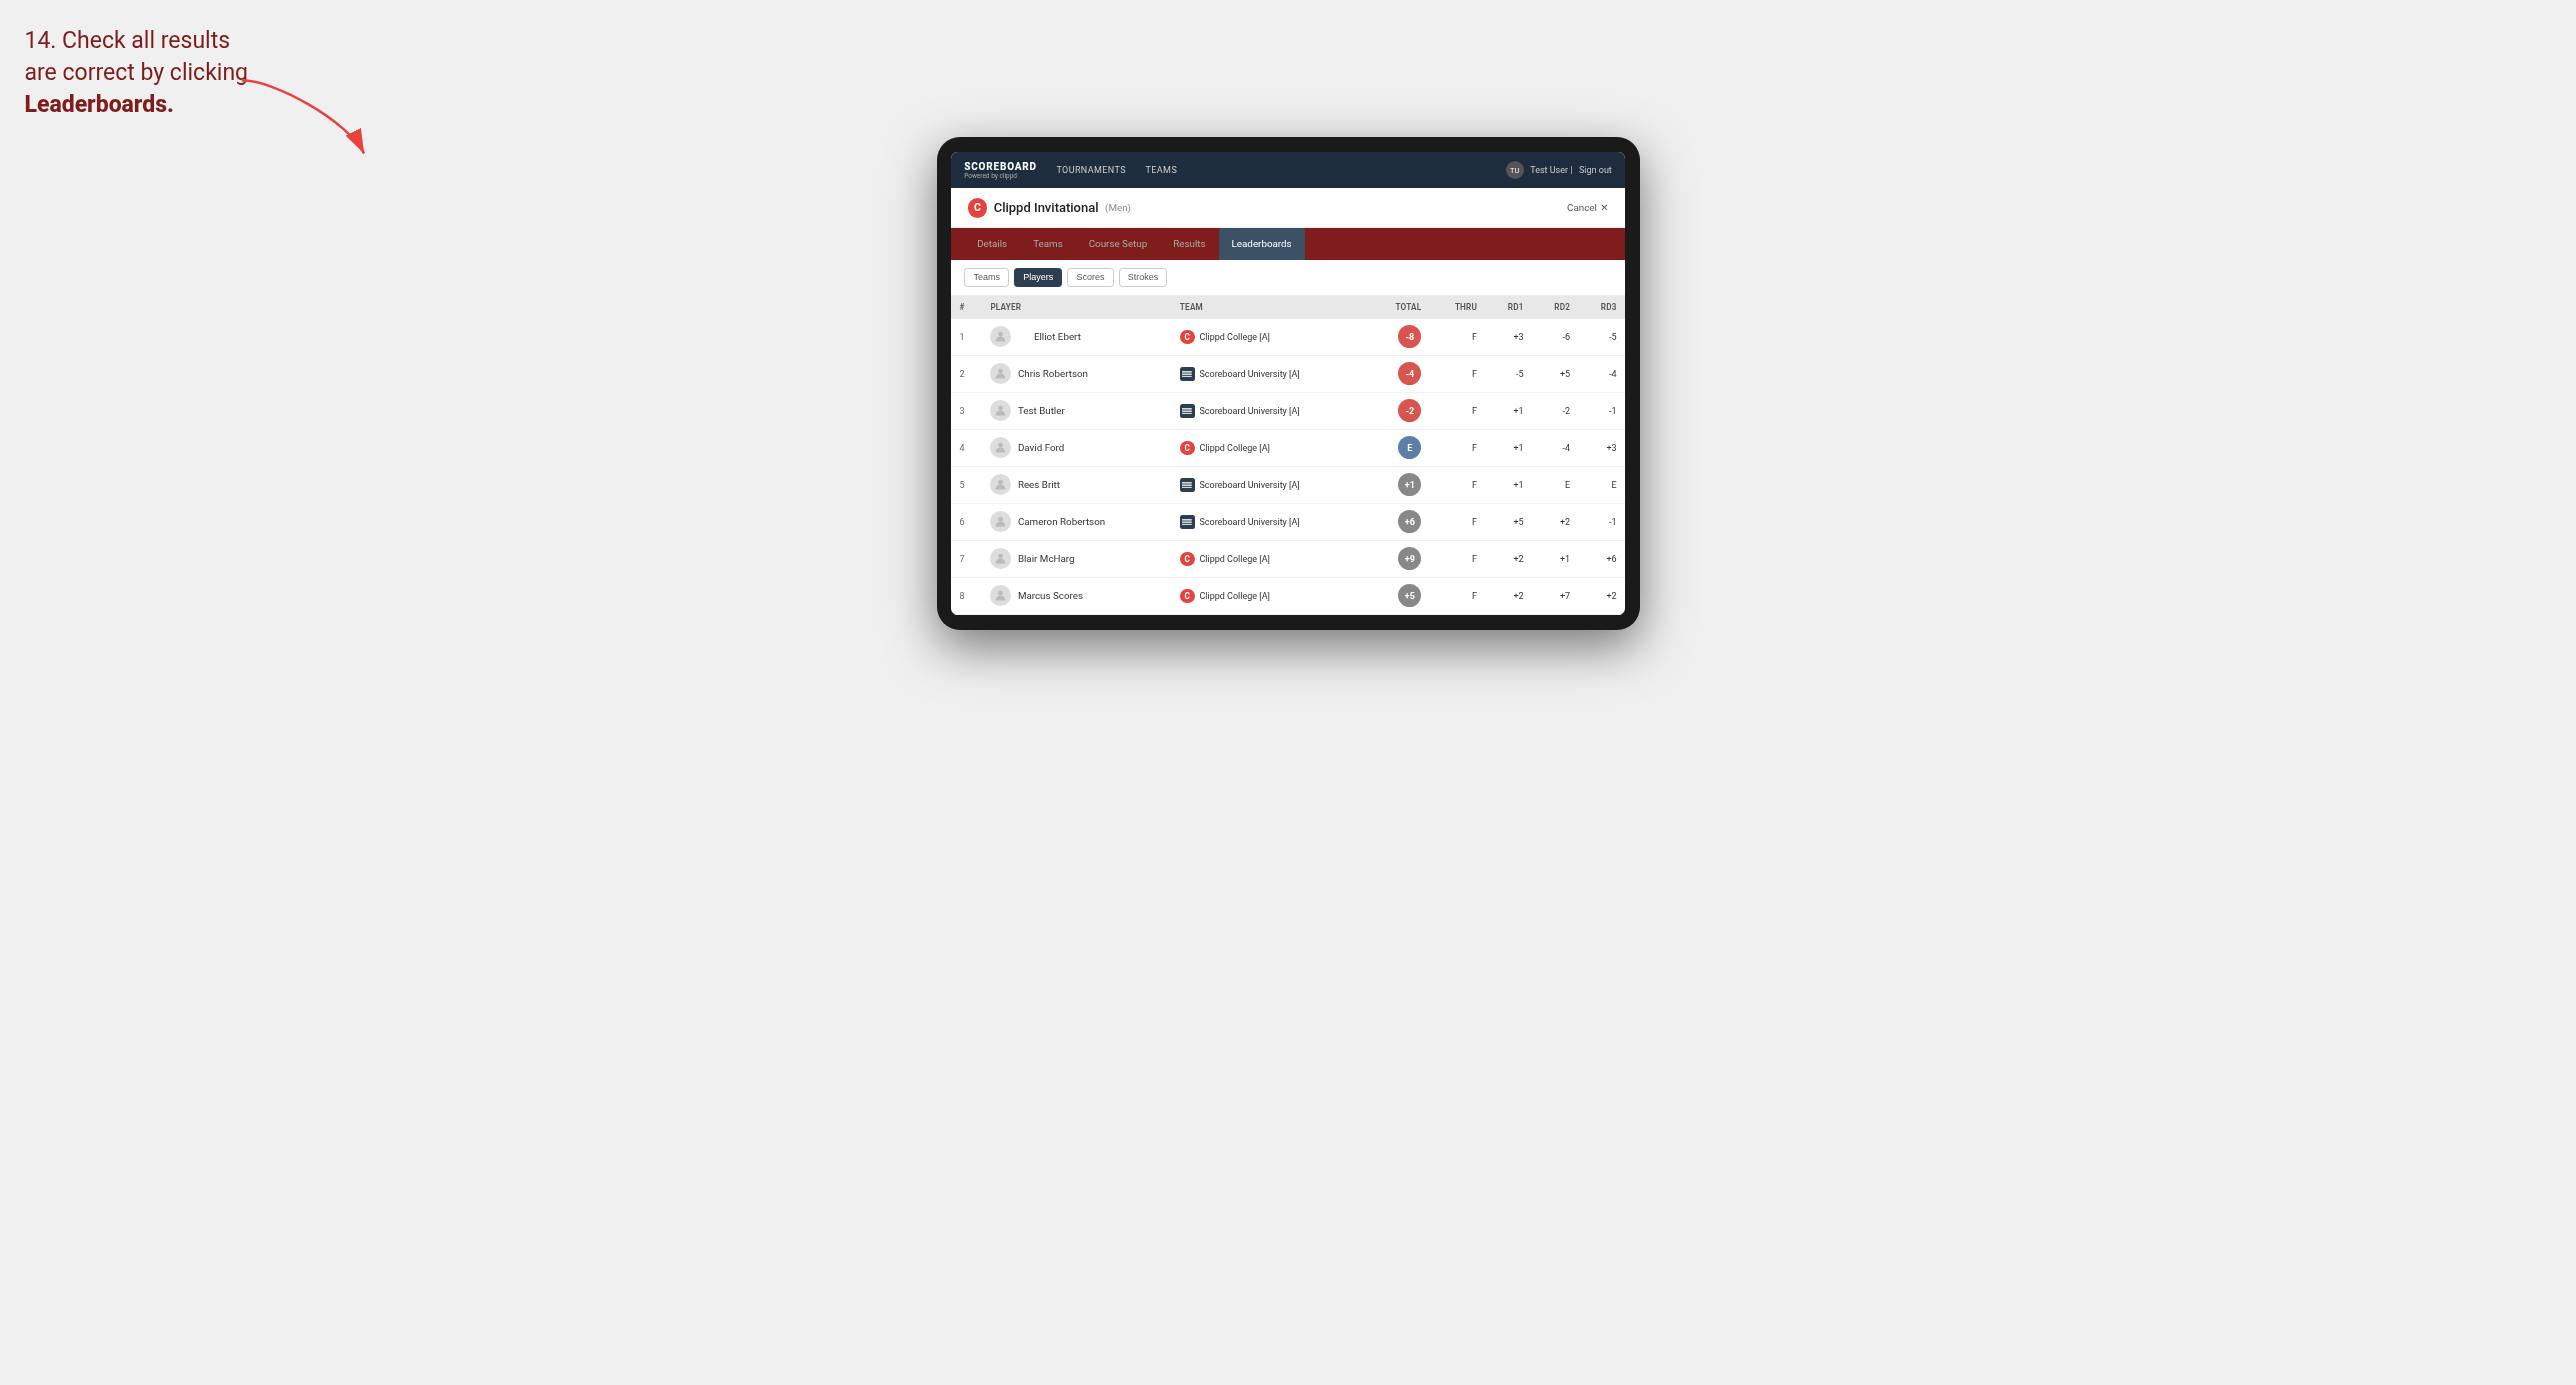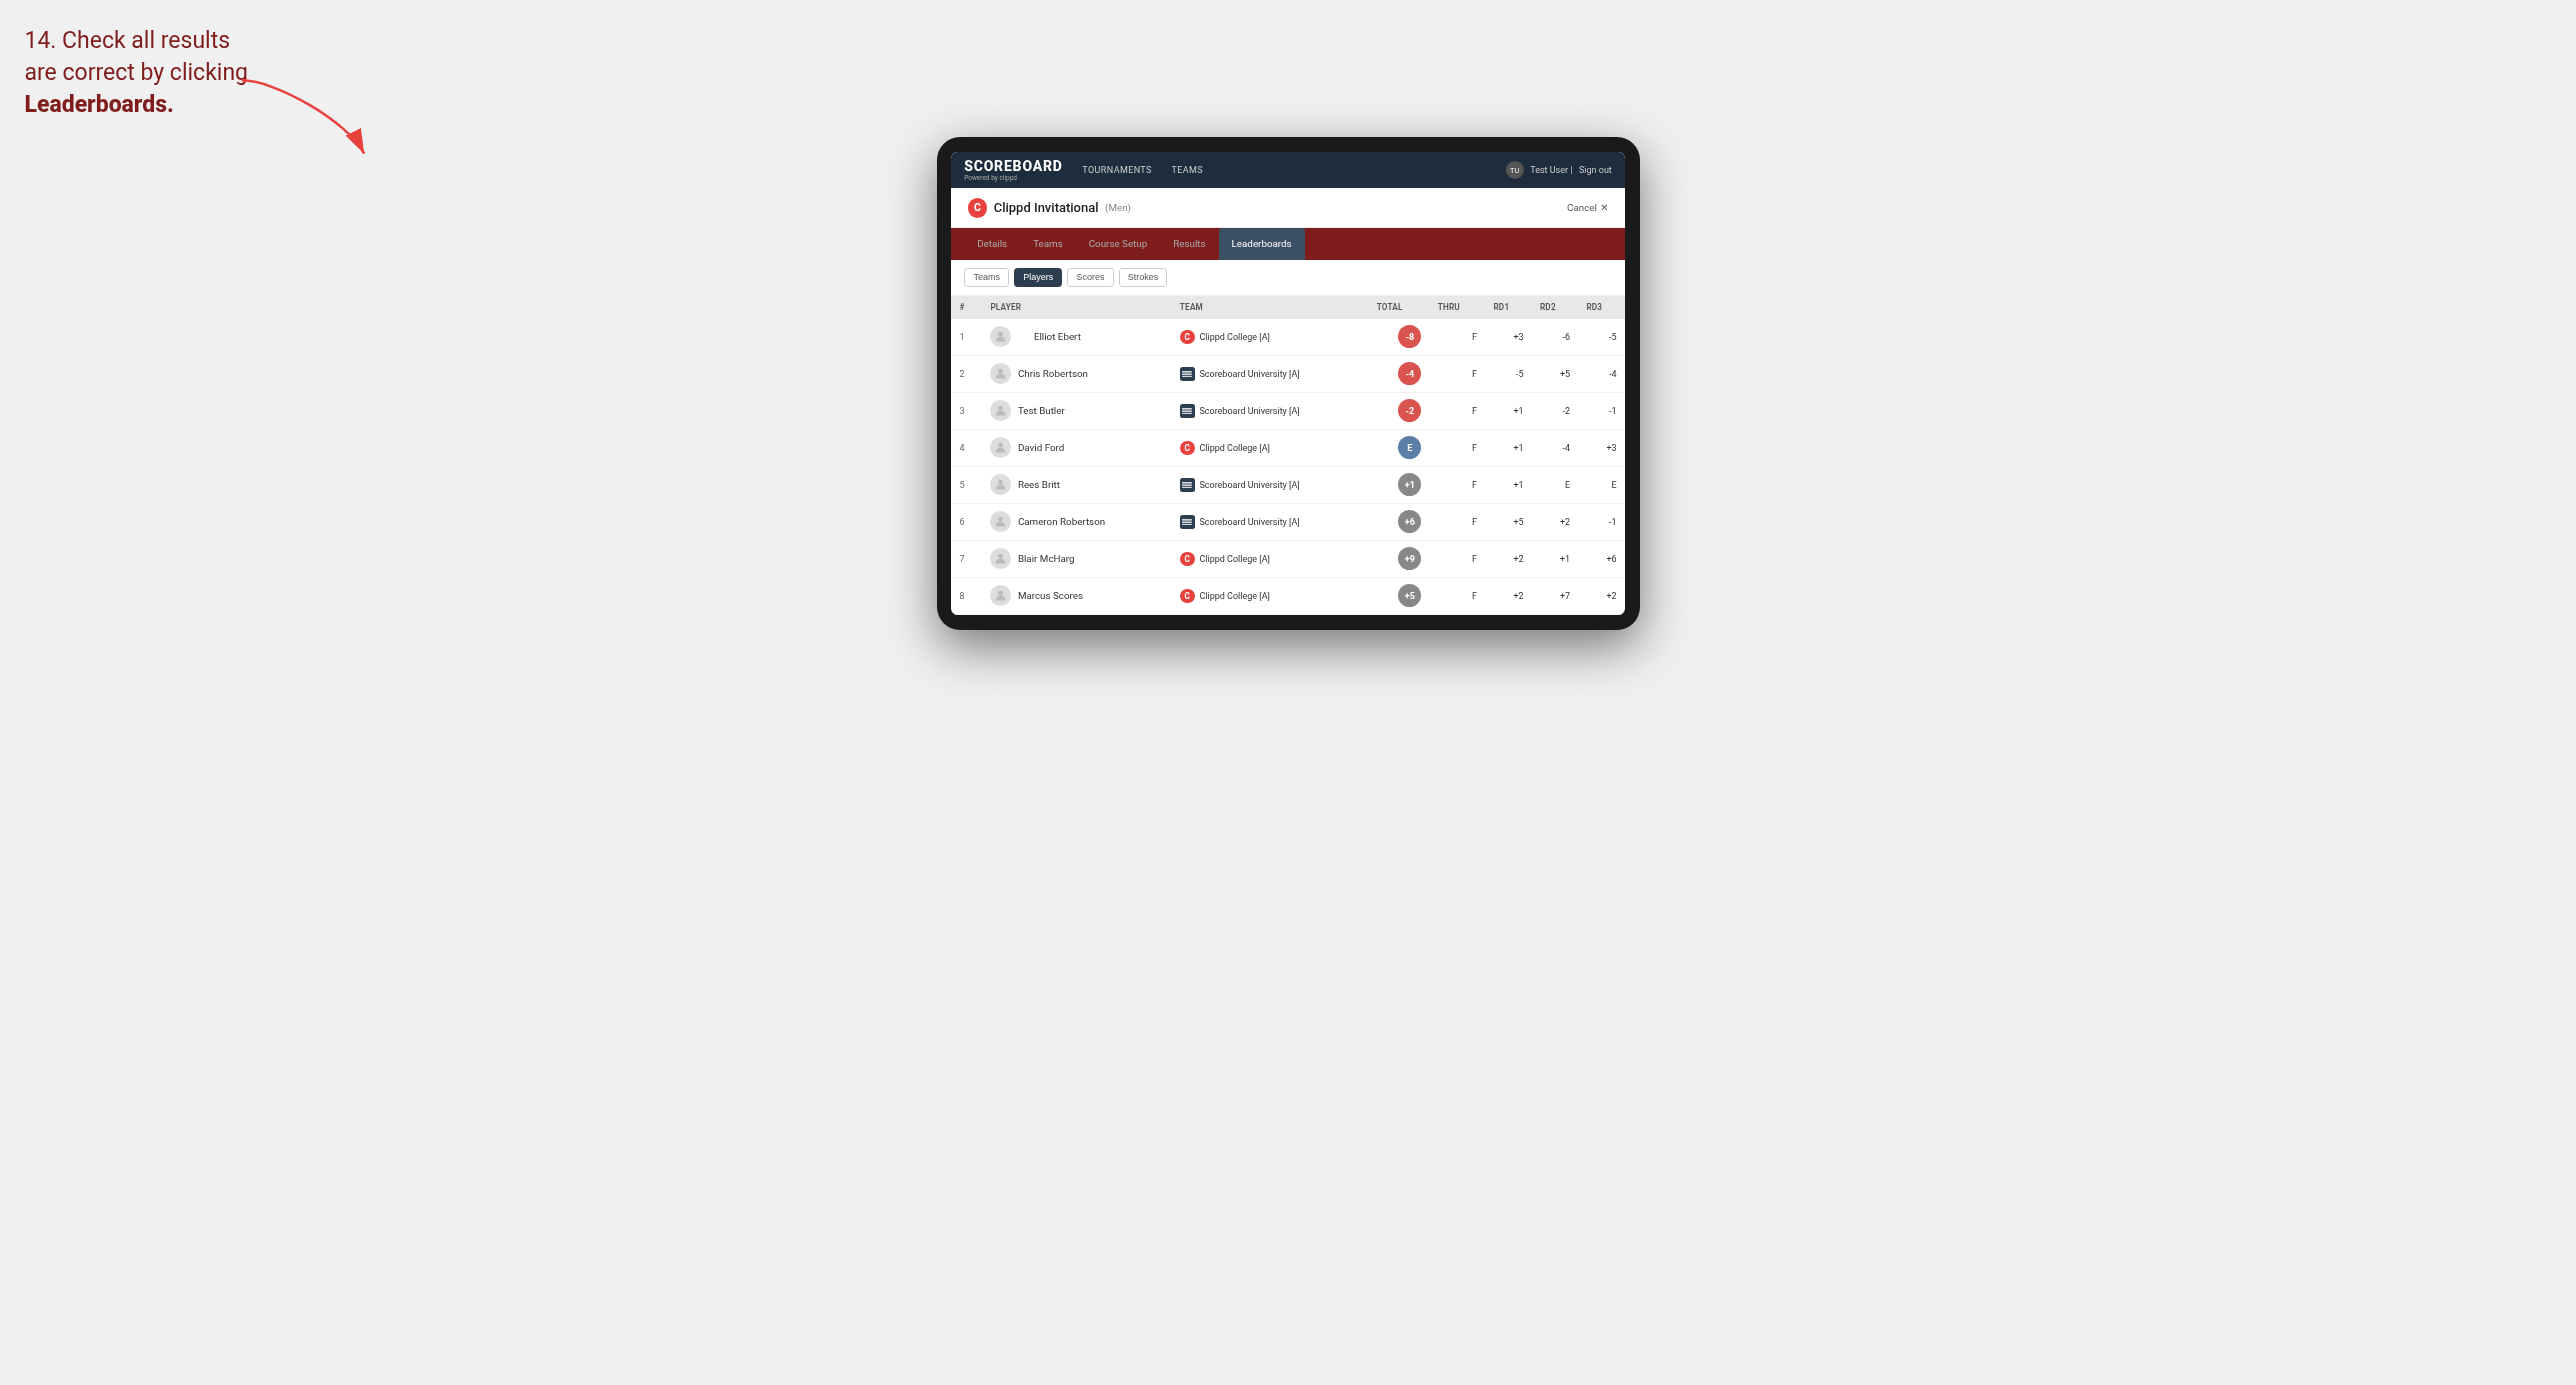--- a/index.html
+++ b/index.html
@@ -51,21 +51,21 @@
     }
 
     .logo-area {
       display: flex;
       flex-direction: column;
       margin-right: 19.6px;
     }
 
     .logo-text {
       color: #fff;
-      font-size: 14px;
+      font-size: 10px;
       font-weight: 800;
       letter-spacing: 0.8px;
       text-transform: uppercase;
     }
 
     .logo-sub {
       color: #aaa;
       font-size: 6.5px;
     }
 
@@ -220,20 +220,21 @@
       padding: 6.5px 8.2px;
       font-size: 8.2px;
       font-weight: 600;
       color: #555;
       text-align: left;
       text-transform: uppercase;
       letter-spacing: 0.2px;
     }
 
     .leaderboard-table thead th.right {
+      text-align: right;
     }
 
     .leaderboard-table tbody tr {
       border-bottom: 0.8px solid #f0f0f0;
     }
 
     .leaderboard-table tbody td {
       padding: 6.5px 8.2px;
       font-size: 9px;
       color: #333;

